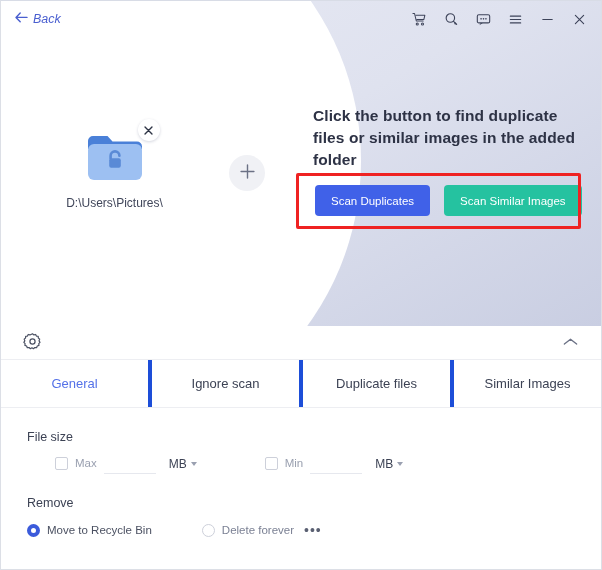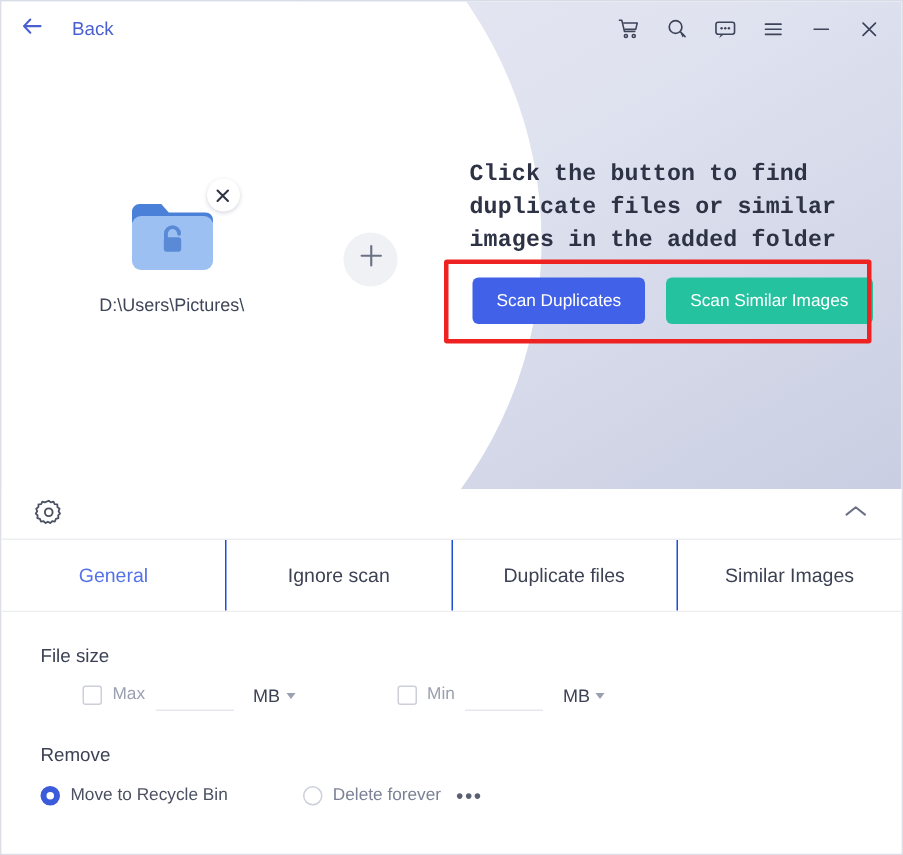--- a/index.html
+++ b/index.html
@@ -47,26 +47,27 @@
     position: absolute;
     left: 0; top: 0;
     width: 100%; height: 36px;
     display: flex;
     align-items: center;
     z-index: 8;
   }
   .back-btn {
     display: flex;
     align-items: center;
-    gap: 20px;
+    gap: 5px;
     margin-left: 14px;
     color: #4a5fd0;
     font-size: 12.5px;
     cursor: pointer;
     user-select: none;
+    font-style: italic;
   }
   .back-arrow { display: block; }
   .titlebar-spacer { flex: 1; }
   .win-icons {
     display: flex;
     align-items: center;
     gap: 0px;
     margin-right: 6px;
   }
   .win-icon {
@@ -138,21 +139,20 @@
     top: 104px;
     width: 265px;
     z-index: 6;
   }
   .prompt-title {
     font-size: 15.5px;
     font-weight: bold;
     line-height: 1.43;
     color: #2d3245;
     letter-spacing: .1px;
-    font-family: Liberation Mono, monospace;
   }
   .btn-row {
     position: absolute;
     left: 314px;
     top: 184px;
     display: flex;
     gap: 14px;
     z-index: 6;
   }
   .btn {
@@ -214,21 +214,21 @@
     border-bottom: 1px solid #edeef2;
   }
   .tab {
     flex: 1;
     display: flex;
     align-items: center;
     justify-content: center;
     font-size: 13px;
     color: #3c4254;
     cursor: pointer;
-    border-left: 1px solid #1d4ed8;
+    border-left: 4px solid #1d4ed8;
     background: #ffffff;
   }
   .tab:first-child { border-left: none; }
   .tab.active {
     color: #5471e8;
     justify-content: center;
   }
 
   .section {
     padding: 0 26px;

